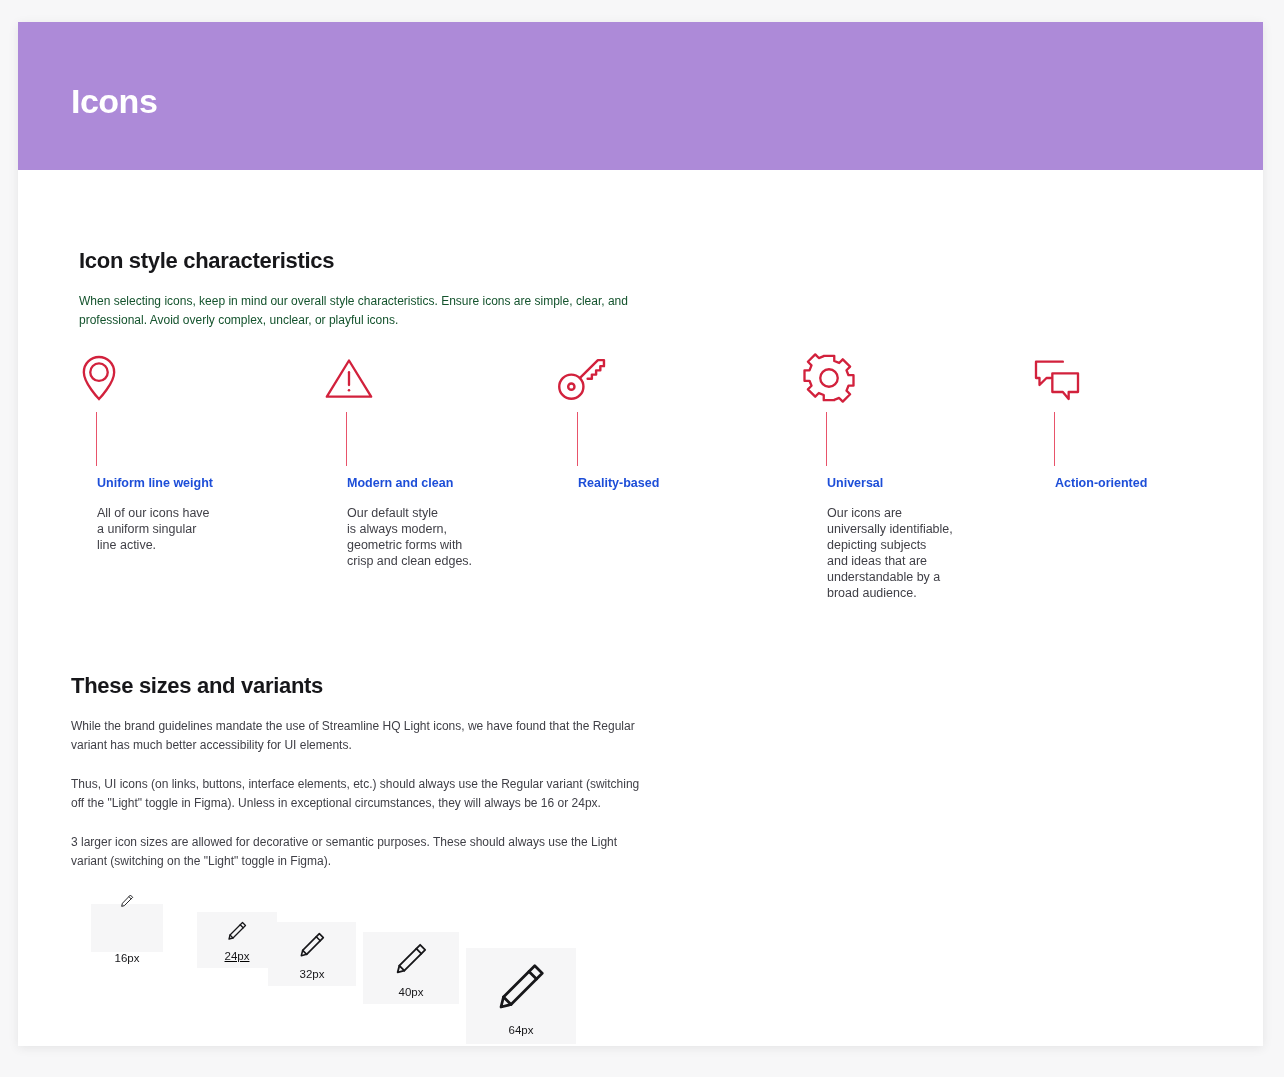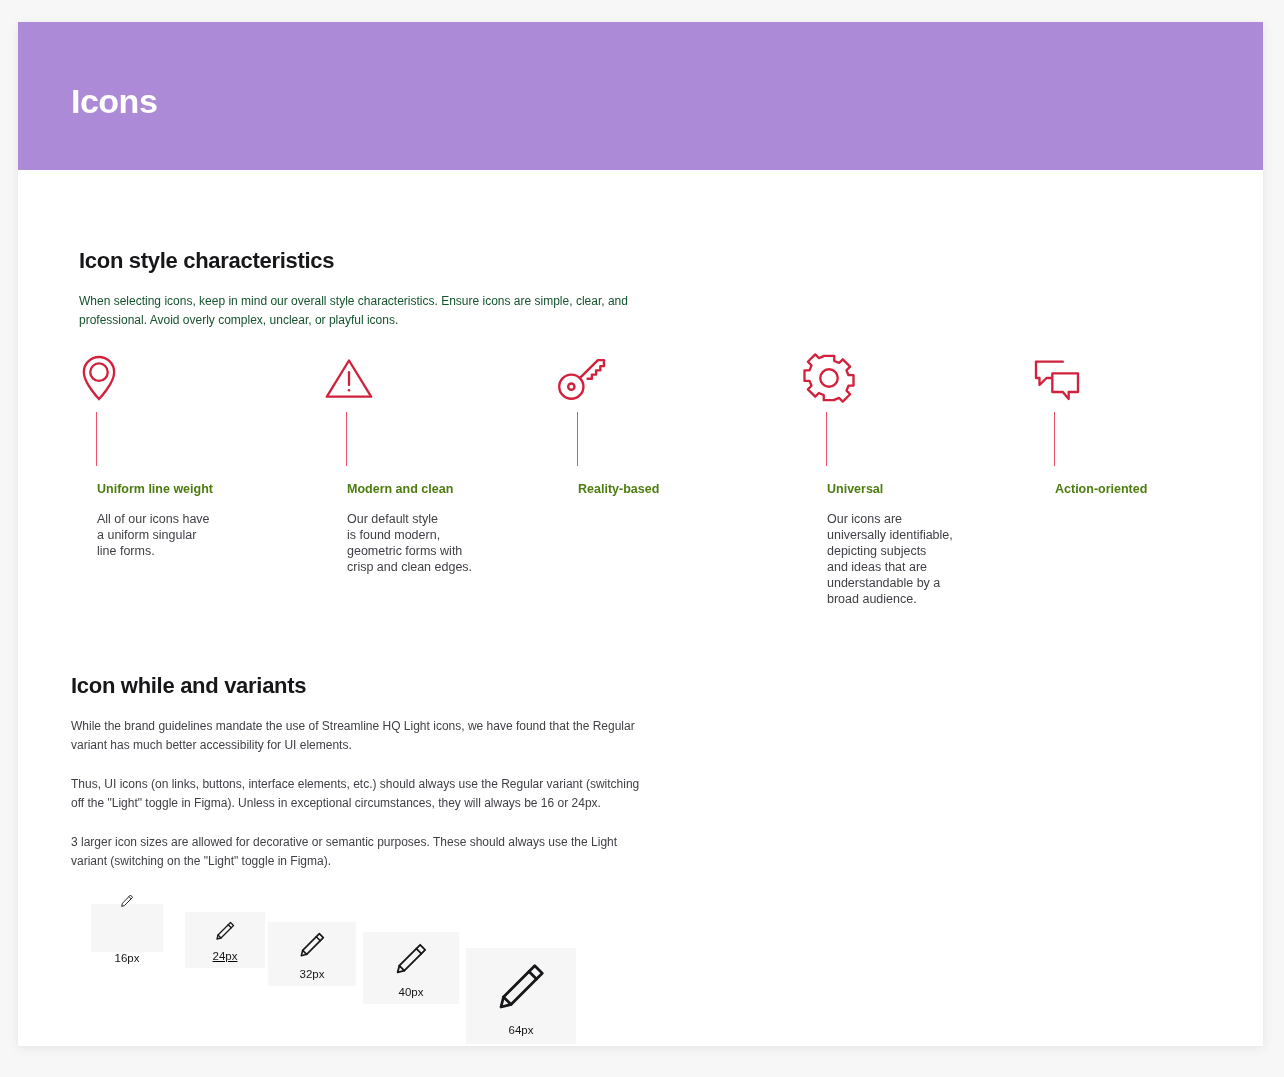--- a/index.html
+++ b/index.html
@@ -106,25 +106,25 @@
 
   .char-line {
     width: 1px;
     height: 54px;
     background: #e8536a;
     margin-top: 6px;
     margin-left: 25px;
   }
 
   .char-title {
-    margin-top: 16px;
+    margin-top: 10px;
     margin-left: 26px;
     font-size: 12.5px;
     font-weight: bold;
-    color: #4d7c0f;
+    color: #1d4ed8;
   }
 
   .char-body {
     margin-top: 15px;
     margin-left: 26px;
     font-size: 12.5px;
     line-height: 16px;
     color: #3f3f46;
     width: 180px;
     white-space: pre-line;
@@ -181,35 +181,35 @@
         <div class="char-icon">
           <svg width="56" height="56" viewBox="0 0 48 48" fill="none" stroke="#d2213c" stroke-width="2">
             <path d="M24 6c-7.2 0-13 5.8-13 13 0 9.5 13 23 13 23s13-13.5 13-23c0-7.2-5.8-13-13-13z"></path>
             <circle cx="24" cy="19" r="7.5"></circle>
           </svg>
         </div>
         <div class="char-line"></div>
         <div class="char-title">Uniform line weight</div>
         <div class="char-body">All of our icons have
 a uniform singular
-line forms.</div>
+line active.</div>
       </div>
 
       <div class="char-col" style="left:250px;">
         <div class="char-icon">
           <svg width="56" height="56" viewBox="0 0 48 48" fill="none" stroke="#d2213c" stroke-width="2" stroke-linejoin="round" stroke-linecap="round">
             <path d="M24 9 L43 40 L5 40 Z"></path>
             <line x1="24" y1="19" x2="24" y2="30"></line>
             <circle cx="24" cy="34.5" r="1.1" fill="#d2213c" stroke="none"></circle>
           </svg>
         </div>
         <div class="char-line"></div>
         <div class="char-title">Modern and clean</div>
         <div class="char-body">Our default style
-is found modern,
+is always modern,
 geometric forms with
 crisp and clean edges.</div>
       </div>
 
       <div class="char-col" style="left:481px;">
         <div class="char-icon">
           <svg width="58" height="58" viewBox="0 0 48 48" fill="none" stroke="#d2213c" stroke-width="2" stroke-linejoin="round" stroke-linecap="round">
             <circle cx="16" cy="32" r="10"></circle>
             <circle cx="16" cy="32" r="2.6"></circle>
             <path d="M23.2 24.8 L38 10 L43 10 L43 15 L40 15 L40 18.5 L36.5 18.5 L36.5 22 L33 22 L33 25.5 L29.5 25.5"></path>
@@ -243,39 +243,39 @@
             <path d="M20 20 h22 v16 h-8 v6 l-5-6 h-9 Z" fill="#ffffff"></path>
           </svg>
         </div>
         <div class="char-line"></div>
         <div class="char-title">Action-oriented</div>
       </div>
 
     </div>
 
     <div class="section section-2">
-      <h2 class="section-heading">Icon while and variants</h2>
+      <h2 class="section-heading">These sizes and variants</h2>
       <p class="section-para">While the brand guidelines mandate the use of Streamline HQ Light icons, we have found that the Regular variant has much better accessibility for UI elements.</p>
       <p class="section-para">Thus, UI icons (on links, buttons, interface elements, etc.) should always use the Regular variant (switching off the "Light" toggle in Figma). Unless in exceptional circumstances, they will always be 16 or 24px.</p>
       <p class="section-para">3 larger icon sizes are allowed for decorative or semantic purposes. These should always use the Light variant (switching on the "Light" toggle in Figma).</p>
     </div>
 
     <div class="sizes-row">
 
       <div class="size-box" style="left:0px; top:0px; width:72px; height:48px;gap:36px;">
         <span class="glyph">
           <svg width="16" height="16" viewBox="0 0 24 24" fill="none" stroke="#17171a" stroke-width="1.4" stroke-linejoin="round" stroke-linecap="round">
             <path d="M17.5 3.5 L20.5 6.5 L8 19 L4 20 L5 16 Z"></path>
             <path d="M15.2 5.8 L18.2 8.8"></path>
           </svg>
         </span>
         <span class="size-label">16px</span>
       </div>
 
-      <div class="size-box" style="left:94px; top:8px; width:80px; height:56px;text-decoration:underline;">
+      <div class="size-box" style="left:106px; top:8px; width:80px; height:56px;text-decoration:underline;">
         <span class="glyph">
           <svg width="24" height="24" viewBox="0 0 24 24" fill="none" stroke="#17171a" stroke-width="1.3" stroke-linejoin="round" stroke-linecap="round">
             <path d="M17.5 3.5 L20.5 6.5 L8 19 L4 20 L5 16 Z"></path>
             <path d="M15.2 5.8 L18.2 8.8"></path>
             <path d="M5 16 L8 19"></path>
           </svg>
         </span>
         <span class="size-label">24px</span>
       </div>
 

